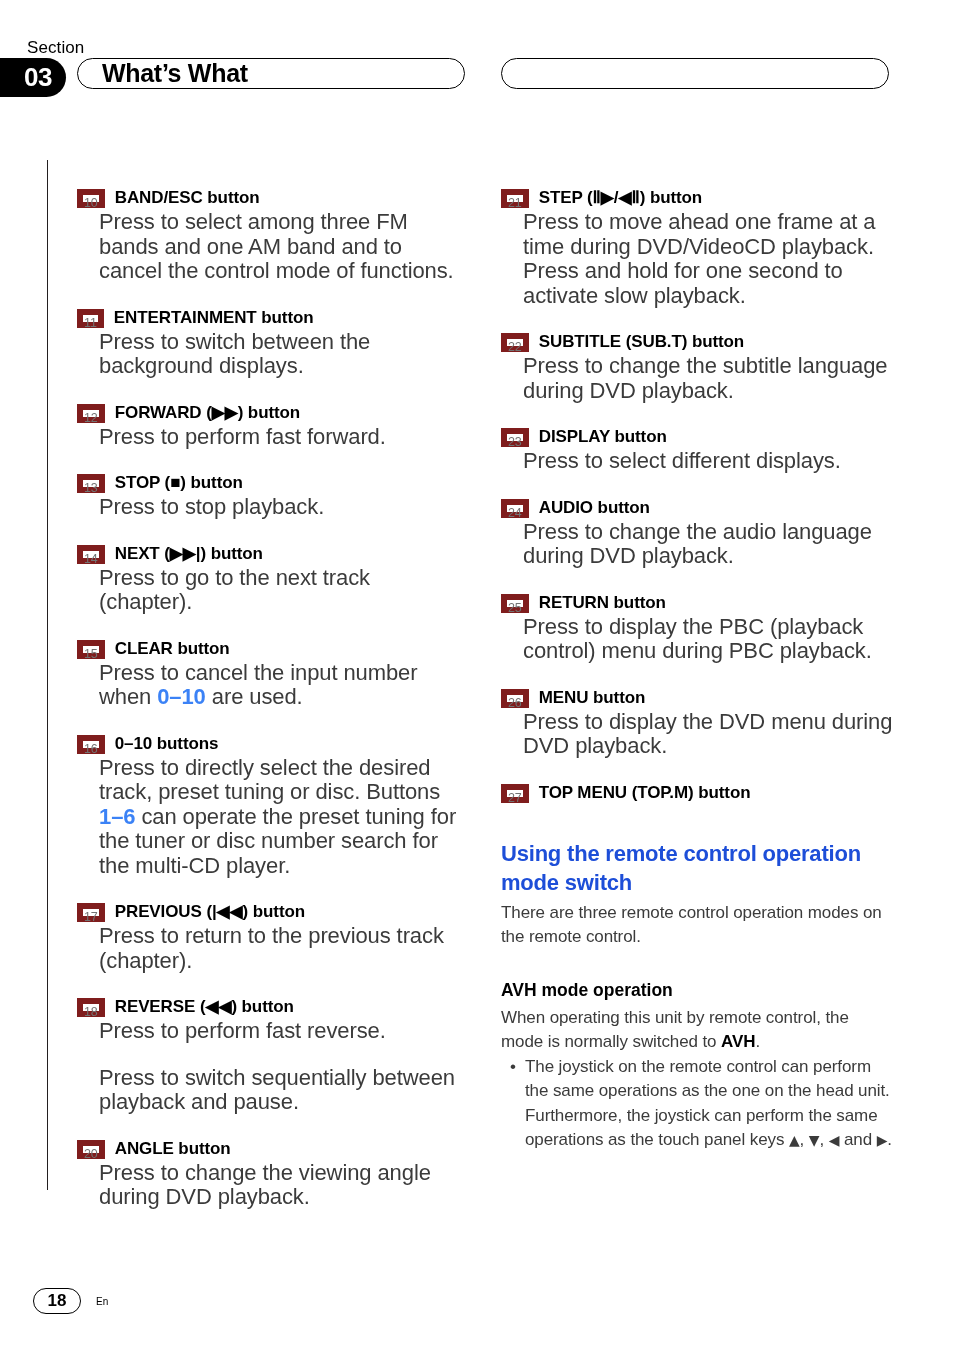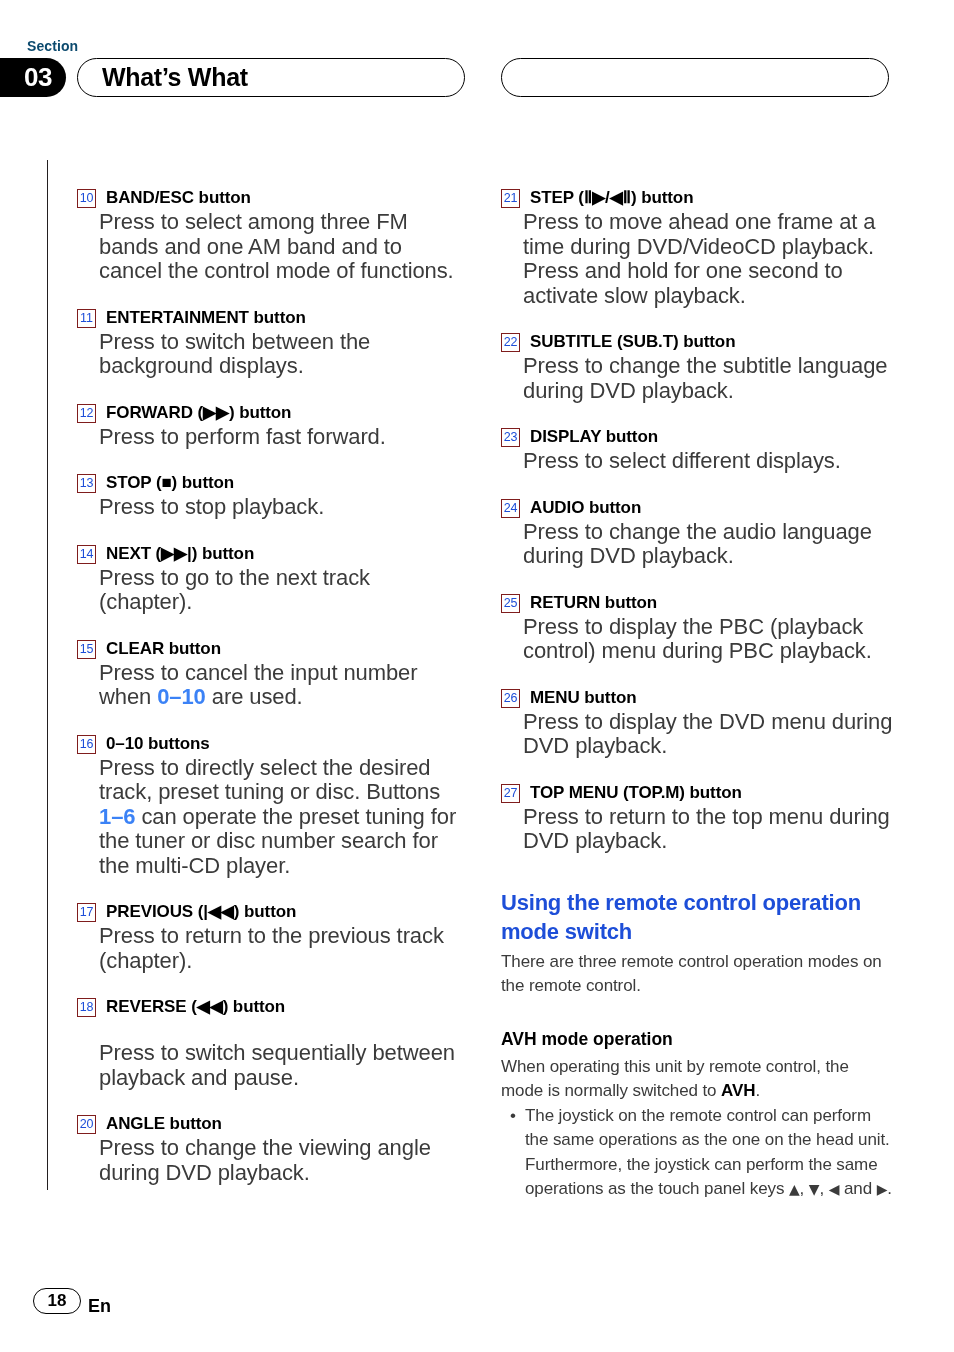--- a/index.html
+++ b/index.html
@@ -19,24 +19,24 @@
   .page {
     position: absolute;
     inset: 0;
   }
 
   
   .section-label {
     position: absolute;
     left: 27px;
     top: 38px;
-    font-size: 14px;
-    font-weight: bold;
+    font-size: 17px;
+    font-weight: normal;
     letter-spacing: 0.1px;
-    color: #0c4a6e;
+    color: #000000;
   }
   .section-badge {
     position: absolute;
     left: -18px;
     top: 58px;
     width: 84px;
     height: 39px;
     background: #000;
     border-radius: 20px;
     color: #fff;
@@ -44,21 +44,21 @@
     font-weight: bold;
     display: flex;
     align-items: center;
     justify-content: flex-end;
     padding-right: 14px;
     box-sizing: border-box;
     letter-spacing: -0.5px;
   }
   .header-pill {
     position: absolute;
-    height: 39px;
+    height: 31px;
     border: 1.4px solid #000;
     border-radius: 20px;
     box-sizing: border-box;
     display: flex;
     align-items: center;
   }
   .header-pill.left {
     left: 77px;
     top: 58px;
     width: 388px;
@@ -105,31 +105,31 @@
     font-size: 17px;
     font-weight: bold;
     line-height: 24px;
     color: #000;
     letter-spacing: -0.1px;
   }
   .num-box {
     flex: 0 0 auto;
     min-width: 19px;
     height: 19px;
-    border: 1px solid #7f1d1d;
+    border: 6px solid #7f1d1d;
     box-sizing: border-box;
     font-size: 12.5px;
     font-weight: normal;
     line-height: 17px;
     text-align: center;
     margin-top: 3px;
     margin-right: 10px;
     padding: 0 1px;
     font-family: "Liberation Sans", sans-serif;
-    color: #1d4ed8;
+    color: #737373;
   }
   .entry-title {
     flex: 1 1 auto;
   }
   .entry-body {
     font-size: 22px;
     line-height: 24.5px;
     color: #3b3b3b;
     margin-left: 22px;
     margin-top: 0px;
@@ -196,24 +196,24 @@
     box-sizing: border-box;
     font-size: 17px;
     font-weight: bold;
     display: flex;
     align-items: center;
     justify-content: center;
     color: #000;
   }
   .footer-lang {
     position: absolute;
-    left: 88px;
+    left: 96px;
     top: 1296px;
-    font-size: 18px;
-    font-weight: bold;
+    font-size: 10px;
+    font-weight: normal;
     color: #000;
   }
 </style>
 </head>
 <body>
 
 <div class="page">
 
   <div class="section-label">Section</div>
   <div class="section-badge">03</div>
@@ -292,20 +292,21 @@
         <span class="entry-title">PREVIOUS (|◀◀) button</span>
       </div>
       <div class="entry-body">Press to return to the previous track (chapter).</div>
     </div>
 
     <div class="entry">
       <div class="entry-head">
         <span class="num-box">18</span>
         <span class="entry-title">REVERSE (◀◀) button</span>
       </div>
+      <div class="entry-body">Press to perform fast reverse.</div>
     </div>
 
     <div class="entry">
       <div class="entry-body">Press to switch sequentially between playback and pause.</div>
     </div>
 
     <div class="entry">
       <div class="entry-head">
         <span class="num-box">20</span>
         <span class="entry-title">ANGLE button</span>
@@ -363,21 +364,20 @@
         <span class="entry-title">MENU button</span>
       </div>
       <div class="entry-body">Press to display the DVD menu during DVD playback.</div>
     </div>
 
     <div class="entry">
       <div class="entry-head">
         <span class="num-box">27</span>
         <span class="entry-title">TOP MENU (TOP.M) button</span>
       </div>
-      <div class="entry-body">Press to return to the top menu during DVD playback.</div>
     </div>
 
     <div class="h2">Using the remote control operation mode switch</div>
     <div class="para">There are three remote control operation modes on the remote control.</div>
 
     <div class="h3">AVH mode operation</div>
     <div class="para"><span>When operating this unit by remote control, the mode is normally switched to </span><b>AVH</b><span>.</span></div>
 
     <div class="bullet-row">
       <span class="bullet-dot">•</span>

